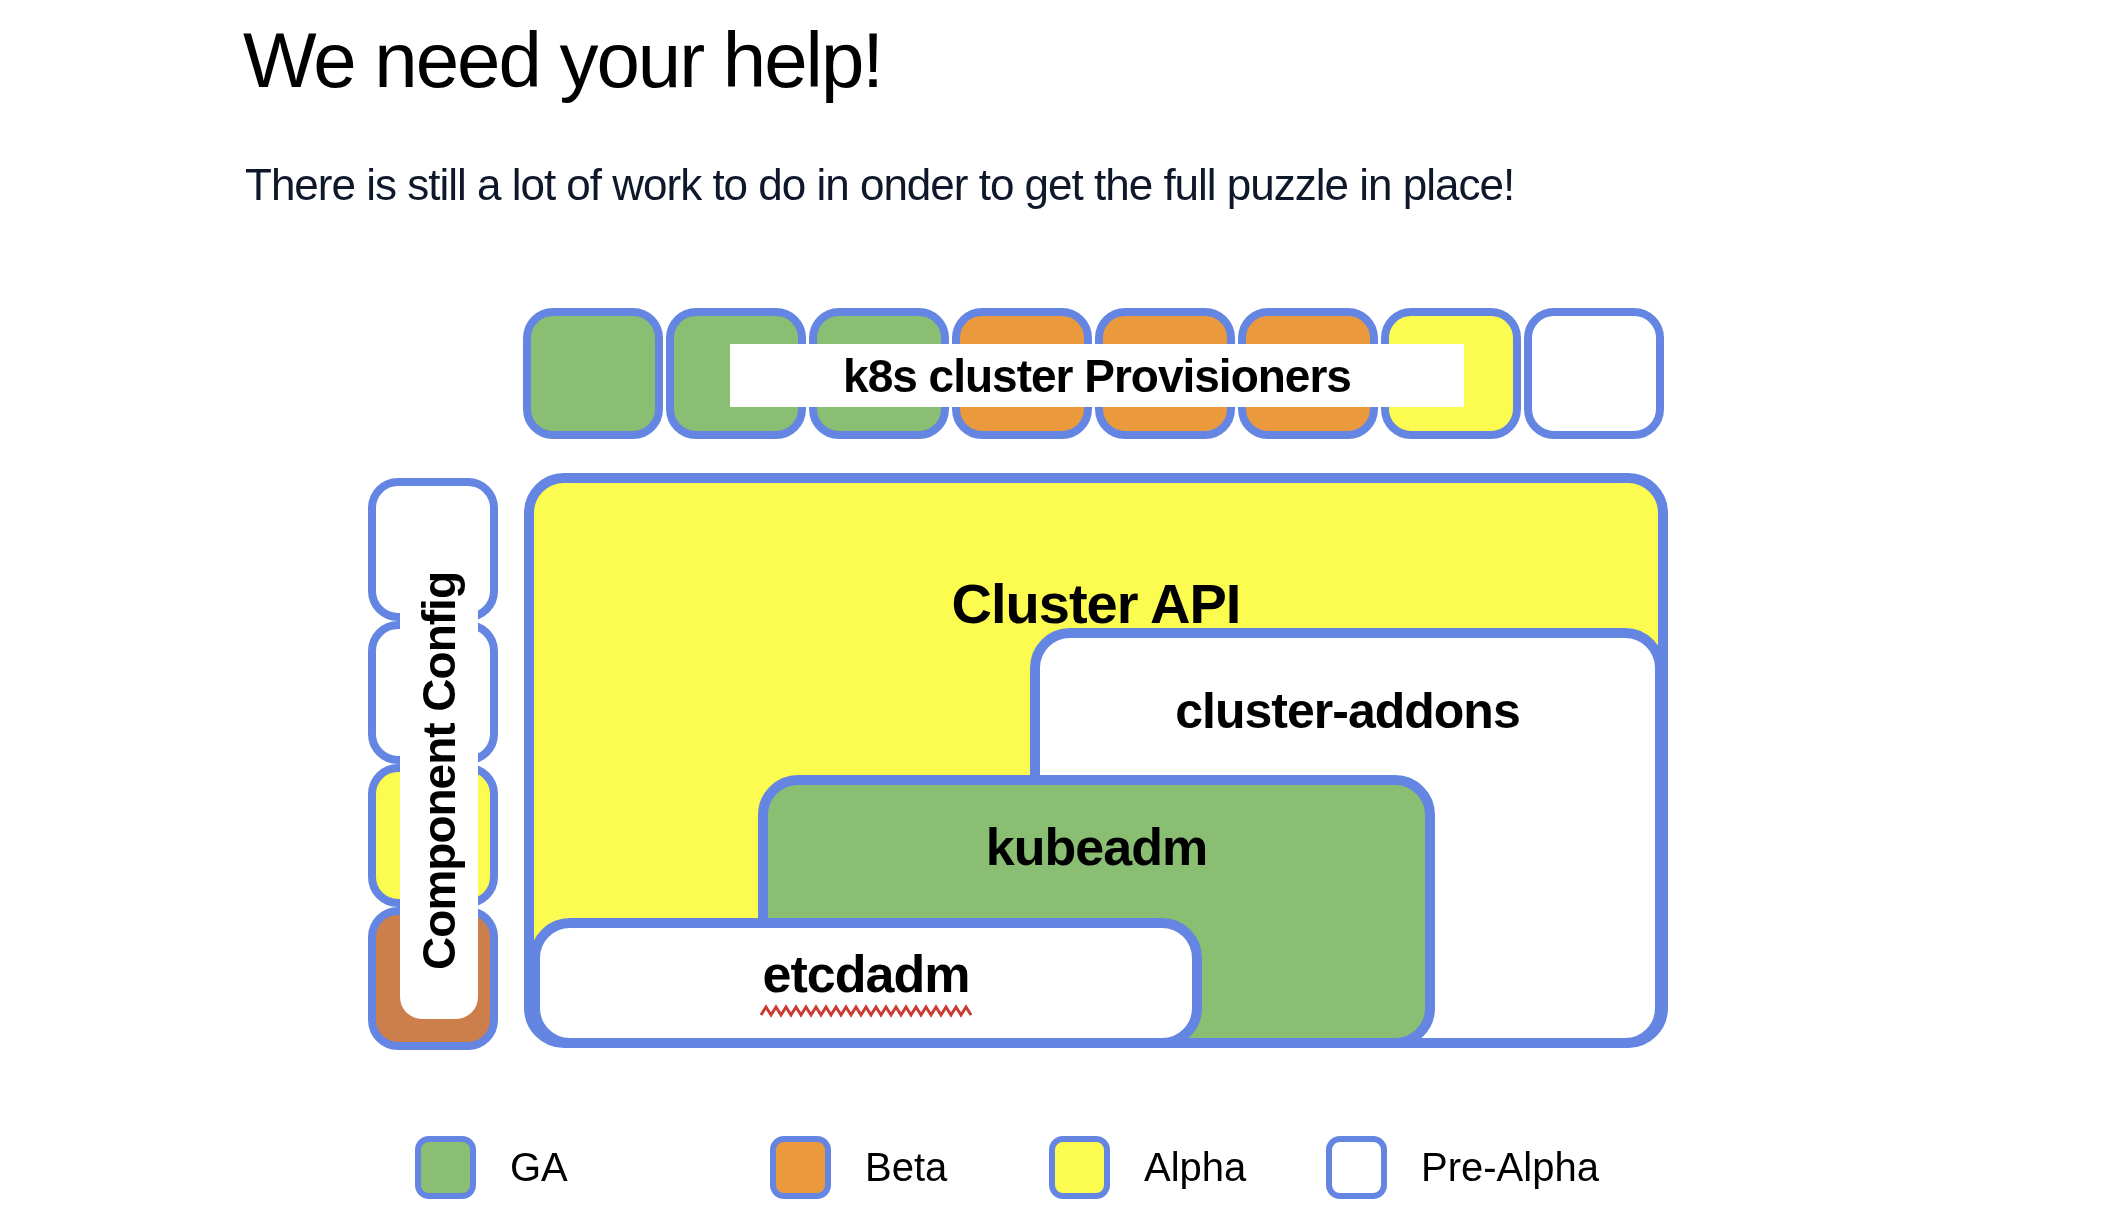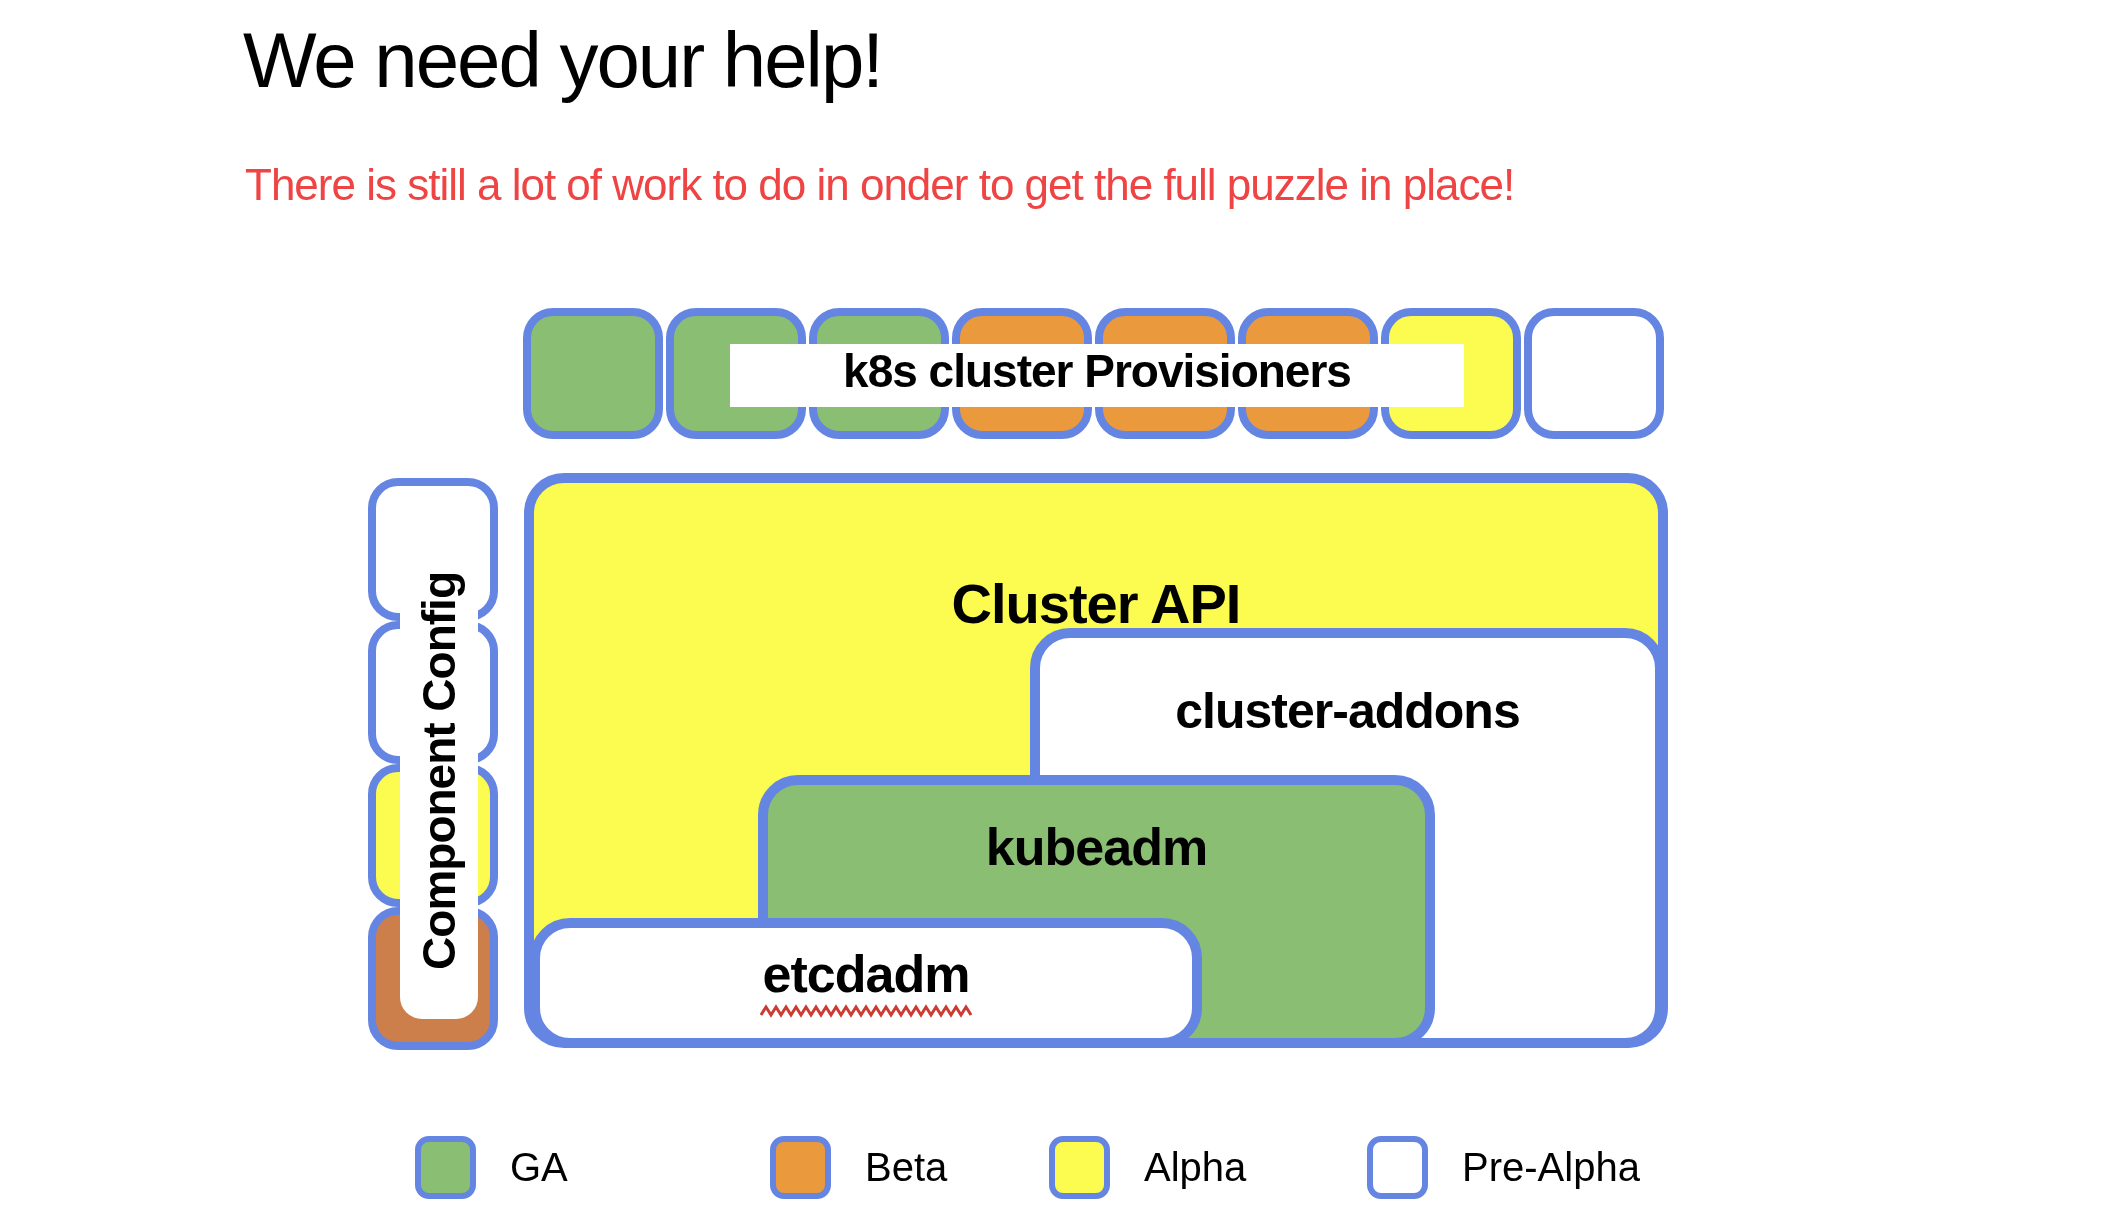--- a/index.html
+++ b/index.html
@@ -24,21 +24,21 @@
     line-height:1.15;
     color:#000;
     white-space:nowrap;
   }
   .subtitle{
     position:absolute;
     left:245px; top:160px;
     font-size:44px;
     letter-spacing:-1px;
     white-space:nowrap;
-    color:#ef4444;
+    color:#0f172a;
   }
   .piece{
     position:absolute;
     box-sizing:border-box;
     border:8px solid var(--blue);
     border-radius:30px;
     z-index:1;
   }
   .top-piece{ top:308px; width:140px; height:131px; }
   .col-piece{ left:368px; width:130px; height:143px; }
@@ -62,21 +62,21 @@
   #box-kubeadm{ left:758px; top:775px; width:677px; height:273px; z-index:3; }
   #box-kubeadm .box-label{ margin-top:32px; font-size:52px; }
   #box-etcdadm{ left:530px; top:918px; width:672px; height:130px; z-index:4; }
   #box-etcdadm .box-label{ margin-top:16px; font-size:52px; }
   #box-etcdadm .squiggle{ display:block; margin:0 auto; }
   #provisioners-label{
     position:absolute;
     left:730px; top:344px; width:734px; height:63px;
     background:#fff;
     z-index:2;
-    display:flex; align-items:flex-start; justify-content:center;
+    display:flex; align-items:center; justify-content:center;
     font-weight:bold; font-size:46px; letter-spacing:-1px;
     white-space:nowrap;
   }
   #config-label{
     position:absolute;
     left:400px; top:523px; width:78px; height:496px;
     background:#fff;
     border-radius:22px;
     z-index:2;
     display:flex; align-items:center; justify-content:center;
@@ -164,19 +164,19 @@
         <span class="legend-label">GA</span>
       </div>
       <div class="legend-item" style="left: 770px; justify-content: center;">
         <div class="legend-swatch" style="background: rgb(234, 154, 60);"></div>
         <span class="legend-label">Beta</span>
       </div>
       <div class="legend-item" style="left: 1049px; text-align: center;">
         <div class="legend-swatch" style="background: rgb(252, 251, 79);"></div>
         <span class="legend-label">Alpha</span>
       </div>
-      <div class="legend-item" style="left: 1367px; text-align: right;">
+      <div class="legend-item" style="left: 1326px; text-align: right;">
         <div class="legend-swatch" style="background: rgb(255, 255, 255);"></div>
         <span class="legend-label">Pre-Alpha</span>
       </div>
     </div>
 
 </div>
 
 </body></html>

